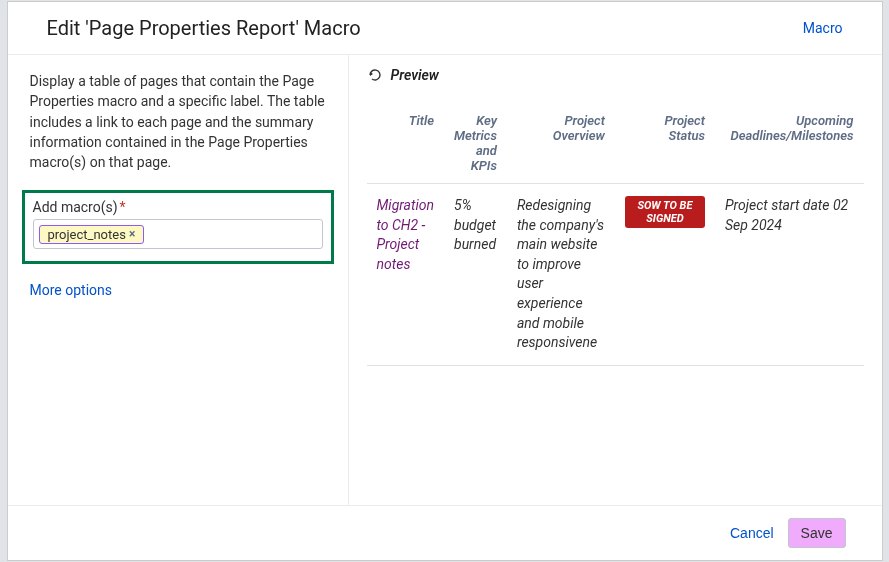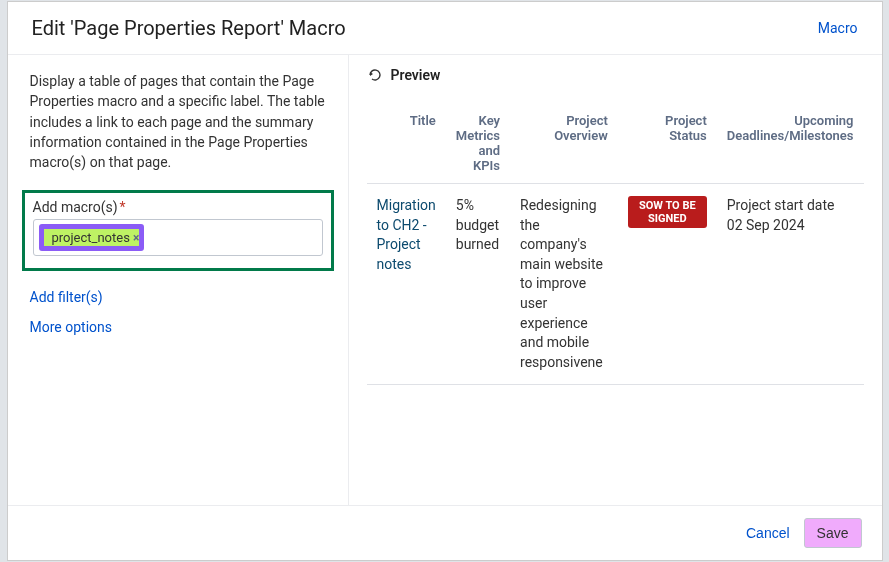--- a/index.html
+++ b/index.html
@@ -22,21 +22,21 @@
       background: #fff;
       border: 1px solid #ccc;
       display: flex;
       flex-direction: column;
       margin-top: 1px;
     }
     .dialog-header {
       display: flex;
       align-items: center;
       justify-content: space-between;
-      padding: 14px 24px;
+      padding: 14px 39px;
       border-bottom: 1px solid #ebecef;
     }
     .dialog-title {
       font-size: 20px;
       font-weight: 400;
       color: #222;
     }
     .help-link {
       color: #0052cc;
       font-size: 14px;
@@ -75,24 +75,24 @@
       border: 1px solid #c1c7d0;
       border-radius: 3px;
       background: #fff;
       padding: 4px 5px;
       display: flex;
       align-items: center;
       min-height: 30px;
       cursor: text;
     }
     .token {
-      background: #bef264;
-      border: 5px solid #8b5cf6;
-      border-radius: 3px;
-      padding: 1px 0 1px 8px;
+      background: #fef9c3;
+      border: 1px solid #8b5cf6;
+      border-radius: 3px;
+      padding: 1px 8px 1px 8px;
       font-size: 13px;
       color: #333;
       display: inline-flex;
       align-items: center;
     }
     .token-remove {
       margin-left: 3px;
       color: #5e6c84;
       cursor: pointer;
       font-size: 12px;
@@ -103,20 +103,21 @@
       font-size: 14px;
       cursor: pointer;
       margin-top: 18px;
       display: block;
     }
     .link-action + .link-action { margin-top: 14px; }
     .preview-pane {
       flex: 1;
       padding: 12px 18px;
       overflow: hidden;
+      font-style: italic;
     }
     .preview-header {
       display: flex;
       align-items: center;
       font-size: 14px;
       font-weight: 600;
       color: #222;
       margin-bottom: 20px;
     }
     .refresh-icon {
@@ -139,41 +140,41 @@
     }
     .report td {
       font-size: 14px;
       color: #333;
       padding: 12px 10px;
       border-bottom: 1px solid #dfe1e6;
       vertical-align: top;
       line-height: 1.4;
     }
     .report a {
-      color: #0c4a6e;
+      color: #701a75;
       text-decoration: none;
     }
     .col-title { width: 70px; }
     .col-kpi { width: 60px; }
     .col-overview { width: 108px; overflow: hidden; }
     .col-status { width: 100px; }
     .status-badge {
       background: #b91c1c;
       color: #fff;
       font-size: 11px;
       font-weight: 700;
       padding: 3px 6px;
       border-radius: 3px;
       display: inline-block;
       text-align: center;
       line-height: 1.2;
     }
     .dialog-footer {
       border-top: 1px solid #ebecef;
-      padding: 12px 20px;
+      padding: 12px 36px;
       display: flex;
       align-items: center;
       justify-content: flex-end;
       gap: 14px;
     }
     .btn-cancel {
       color: #0052cc;
       background: none;
       border: none;
       font-size: 14px;
@@ -209,21 +210,20 @@
           <span>Add macro(s)</span><span class="required">*</span>
         </div>
         <div class="token-input">
           <span class="token">
             <span>project_notes</span>
             <span class="token-remove">×</span>
           </span>
         </div>
       </div>
 
-      <a class="link-action">Add filter(s)</a>
       <a class="link-action">More options</a>
     </div>
 
     <div class="preview-pane">
       <div class="preview-header">
         <span class="refresh-icon">
           <svg viewBox="0 0 16 16" width="16" height="16">
               <path fill="none" stroke="#333" stroke-width="1.4" d="M3 8a5 5 0 1 1 2 4"></path>
               <path fill="#333" d="M3 9V5l3 2z"></path>
             </svg>

